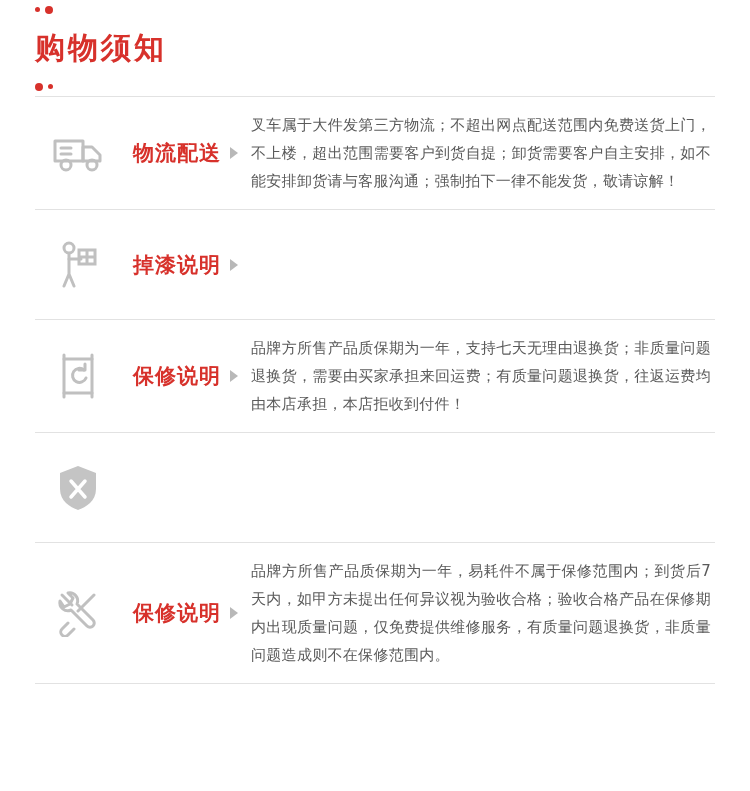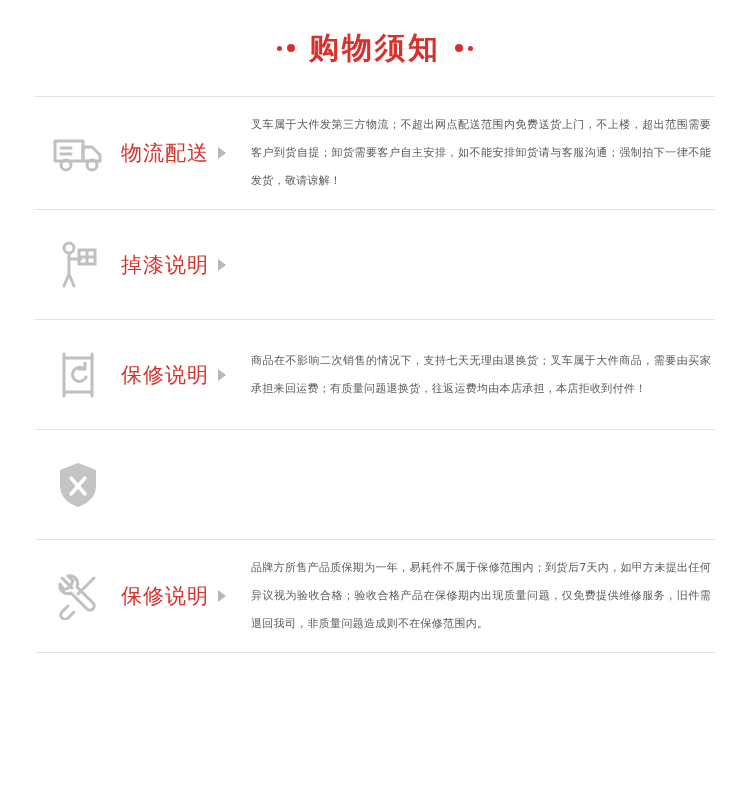--- a/index.html
+++ b/index.html
@@ -19,24 +19,24 @@
     position: relative;
     width: 750px;
     height: 791px;
     background: #ffffff;
     padding: 0 35px;
   }
 
   
   .title-block {
     display: flex;
-    align-items: center;
     justify-content: center;
     height: 96px;
     gap: 14px;
+    flex-direction: column;
   }
   .title-text {
     font-size: 30px;
     font-weight: bold;
     color: #d7312b;
     letter-spacing: 3px;
   }
   .dots {
     display: flex;
     align-items: center;
@@ -73,38 +73,39 @@
   }
   .label-cell {
     width: 118px;
     flex: 0 0 118px;
     display: flex;
     align-items: center;
     gap: 9px;
   }
   .label-text {
     font-size: 21px;
-    font-weight: normal;
+    font-weight: bold;
     color: #d7312b;
     letter-spacing: 1px;
     white-space: nowrap;
+    margin-left: 12px;
   }
   .tri {
     width: 0;
     height: 0;
     border-top: 6px solid transparent;
     border-bottom: 6px solid transparent;
     border-left: 8px solid #b8b8b8;
     flex: 0 0 auto;
   }
   .text-cell {
     flex: 1 1 auto;
     padding-left: 12px;
     padding-right: 4px;
-    font-size: 11px;
+    font-size: 15px;
     line-height: 28px;
     color: #5a5a5a;
     text-align: justify;
     letter-spacing: 0.3px;
   }
 </style>
 </head>
 <body>
 
 <div class="page">
@@ -162,21 +163,21 @@
           <path d="M10 6 h28 v34 h-28 z" stroke-linejoin="round"></path>
           <path d="M10 6 v-4 M38 6 v-4 M10 40 v4 M38 40 v4" stroke-linecap="round"></path>
           <path d="M30 17 a7 7 0 1 0 2 8" stroke-linecap="round"></path>
           <path d="M31 11 v6 h-6" stroke-linecap="round" stroke-linejoin="round"></path>
         </svg>
       </div>
       <div class="label-cell">
         <span class="label-text">保修说明</span>
         <span class="tri"></span>
       </div>
-      <div class="text-cell">商品在不影响二次销售的情况下，支持七天无理由退换货；叉车属于大件商品，需要由买家承担来回运费；有质量问题退换货，往返运费均由本店承担，本店拒收到付件！</div>
+      <div class="text-cell">品牌方所售产品质保期为一年，支持七天无理由退换货；非质量问题退换货，需要由买家承担来回运费；有质量问题退换货，往返运费均由本店承担，本店拒收到付件！</div>
     </div>
 
     <div class="row">
       <div class="icon-cell">
         <svg width="44" height="50" viewBox="0 0 44 50" fill="none">
           <path d="M22 3 L40 10 v16 c0 12 -10 18 -18 21 C14 44 4 38 4 26 V10 Z" fill="#c4c4c4"></path>
           <path d="M15 18 L29 34 M29 18 L15 34" stroke="#ffffff" stroke-width="3.5" stroke-linecap="round"></path>
         </svg>
       </div>
     </div>
@@ -185,17 +186,17 @@
       <div class="icon-cell">
         <svg width="48" height="48" viewBox="0 0 48 48" fill="none" stroke="#c0c0c0" stroke-width="3" stroke-linecap="round" stroke-linejoin="round">
           <path d="M8 6 l10 10 M6 12 a8 8 0 0 0 11 9 l16 16 a4 4 0 0 0 6 -6 L23 15 a8 8 0 0 0 -9 -11 l5 5 -3 6 -6 3 z"></path>
           <path d="M40 6 l-16 16 M14 34 l-6 6 a4 4 0 0 0 6 6 l6 -6"></path>
         </svg>
       </div>
       <div class="label-cell">
         <span class="label-text">保修说明</span>
         <span class="tri"></span>
       </div>
-      <div class="text-cell">品牌方所售产品质保期为一年，易耗件不属于保修范围内；到货后7天内，如甲方未提出任何异议视为验收合格；验收合格产品在保修期内出现质量问题，仅免费提供维修服务，旧件需退回我司，非质量问题造成则不在保修范围内。</div>
+      <div class="text-cell">品牌方所售产品质保期为一年，易耗件不属于保修范围内；到货后7天内，如甲方未提出任何异议视为验收合格；验收合格产品在保修期内出现质量问题，仅免费提供维修服务，有质量问题退换货，非质量问题造成则不在保修范围内。</div>
     </div>
 
   </div>
 </div>
 
 </body></html>

